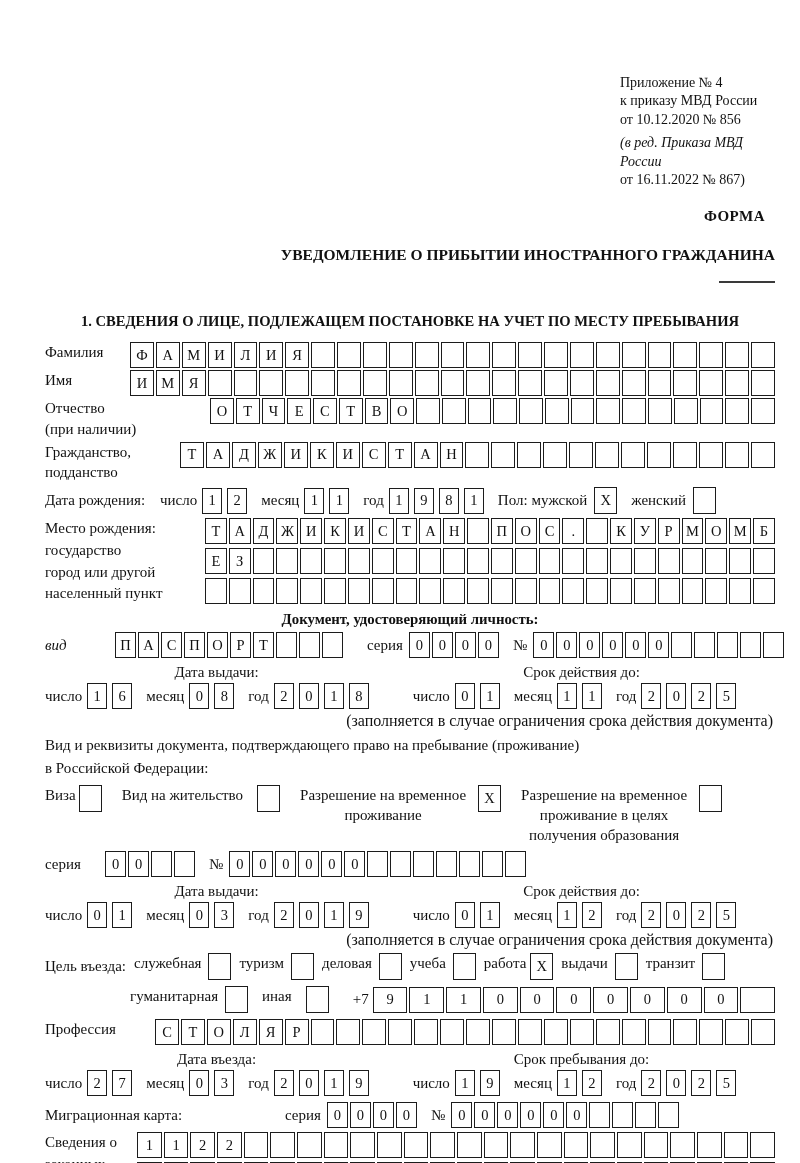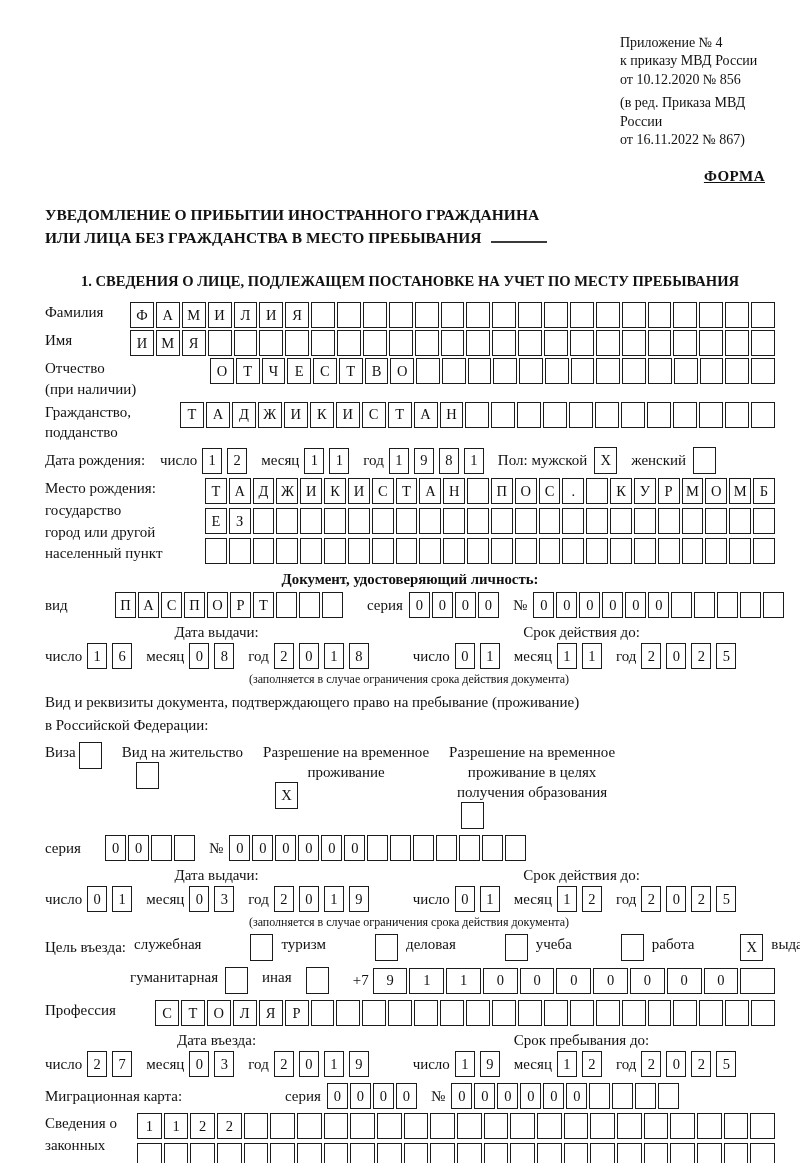--- a/index.html
+++ b/index.html
@@ -2,67 +2,67 @@
 <html><head>
 <meta charset="utf-8">
 <style>
   * { margin:0; padding:0; box-sizing:border-box; }
   html,body { background:#fff; }
   body {
     width:800px; height:1163px;
     font-family:"Liberation Serif", "DejaVu Serif", serif;
     color:#111; overflow:hidden;
   }
-  .page { width:800px; height:1045px; padding:34px 25px 0 45px; }
+  .page { width:800px; height:1045px; padding:34px 25px 0 45px;margin-top:40px; }
 
   
   .annex { margin-left:575px; font-size:14px; line-height:1.32; }
-  .annex .rev { margin-top:5px; }
-  .forma { text-align:right; padding-right:10px; font-weight:bold; font-size:15px; margin-top:18px; letter-spacing:.5px;text-decoration:underline; }
-  .title { text-align:left; font-weight:bold; font-size:15.5px; line-height:1.5; margin-top:18px; }
+  .annex .rev { margin-top:5px;font-style:italic; }
+  .forma { text-align:right; padding-right:10px; font-weight:bold; font-size:15px; margin-top:18px; letter-spacing:.5px; }
+  .title { text-align:right; font-weight:bold; font-size:15.5px; line-height:1.5; margin-top:18px; }
   .blank-line { display:inline-block; width:56px; border-bottom:2px solid #3a3a3a; margin-left:10px; vertical-align:baseline; }
   .sec-heading { font-weight:bold; font-size:14.6px; margin-top:24px; margin-bottom:12px;text-align:center; }
 
   
   .frow { display:flex; align-items:flex-start; margin-bottom:2px; }
   .lbl { font-size:15px; line-height:1.38; flex-shrink:0; }
   .lbl2 { font-size:15px; line-height:1.45; flex-shrink:0; }
-  .w85 {width:85px;} .w165{width:165px;} .w135{width:135px;} .w160{width:160px;} .w70{width:70px;} .w110{width:110px;} .w92{width:92px;}
+  .w85 {width:85px;} .w165{width:165px;} .w135{width:135px;} .w160{width:160px;} .w70{width:70px;font-style:italic;} .w110{width:110px;} .w92{width:92px;}
 
   .cells { display:flex; gap:2px; }
   .grow { flex:1; }
   .grow .cell { flex:1; }
   .cell {
     width:21px; height:26px; border:1.6px solid #1c1c1c;
     display:inline-flex; align-items:center; justify-content:center;
     font-size:14.5px; background:#fff; flex-shrink:0;
   }
   .stack { flex:1; display:flex; flex-direction:column; gap:4px; }
 
   
   .dlbl { font-size:15px; margin-right:5px; }
   .dcells { gap:5px; margin-right:14px; }
   .dcells .cell { width:20px; height:26px; }
   .dgroup { display:flex; align-items:center; }
 
   .pair { display:flex; margin-top:6px; }
   .half-l { width:47%; } .half-r { width:53%; }
   .dheading { font-size:15px; text-align:center; margin-bottom:2px; }
-  .note { font-size:12px; text-align:center; margin-top:3px; padding-right:2px; }
+  .note { font-size:16px; text-align:right; margin-top:3px; padding-right:2px; }
 
   .chk {
     width:23px; height:27px; border:1.6px solid #1c1c1c;
     display:inline-flex; align-items:center; justify-content:center;
     font-size:14.5px; margin-left:7px; flex-shrink:0;
   }
   .opt { display:flex; align-items:flex-start; }
   .opt .txt { font-size:15px; line-height:1.35; }
   .center-lines { text-align:center; }
 
-  .gap8 {margin-left:8px;gap:42px;} .gap14 {margin-left:14px;} .gap20 {margin-left:20px;flex-direction:column;}
+  .gap8 {margin-left:8px;} .gap14 {margin-left:14px;} .gap20 {margin-left:20px;}
   .inline-lbl { font-size:15px; margin:0 6px 0 14px; align-self:center; }
   .rowc { display:flex; align-items:center; }
   .mt6 {margin-top:6px;} .mt4 {margin-top:4px;}
   .doc-heading { text-align:center; font-weight:bold; font-size:14.8px; margin:6px 0 4px 0; }
   .plain { font-size:15px; line-height:1.55; }
 </style>
 </head>
 <body>
 
 <div class="page">
@@ -72,21 +72,21 @@
     <div>к приказу МВД России</div>
     <div>от 10.12.2020 № 856</div>
     <div class="rev">(в ред. Приказа МВД России</div>
     <div>от 16.11.2022 № 867)</div>
   </div>
 
   <div class="forma">ФОРМА</div>
 
   <div class="title">
     <div>УВЕДОМЛЕНИЕ О ПРИБЫТИИ ИНОСТРАННОГО ГРАЖДАНИНА</div>
-    <div><span>ИЛИ ЛИЦА БЕЗ ГРАЖДАНСТВА В МЕСТО ПРЕБЫВАНИЯ</span><span class="blank-line"></span></div>
+    <div><span class="blank-line"></span></div>
   </div>
 
   <div class="sec-heading">1. СВЕДЕНИЯ О ЛИЦЕ, ПОДЛЕЖАЩЕМ ПОСТАНОВКЕ НА УЧЕТ ПО МЕСТУ ПРЕБЫВАНИЯ</div>
 
   <div class="frow">
     <span class="lbl w85">Фамилия</span>
     <span class="cells grow">
         <span class="cell">Ф</span>
         <span class="cell">А</span>
         <span class="cell">М</span>

